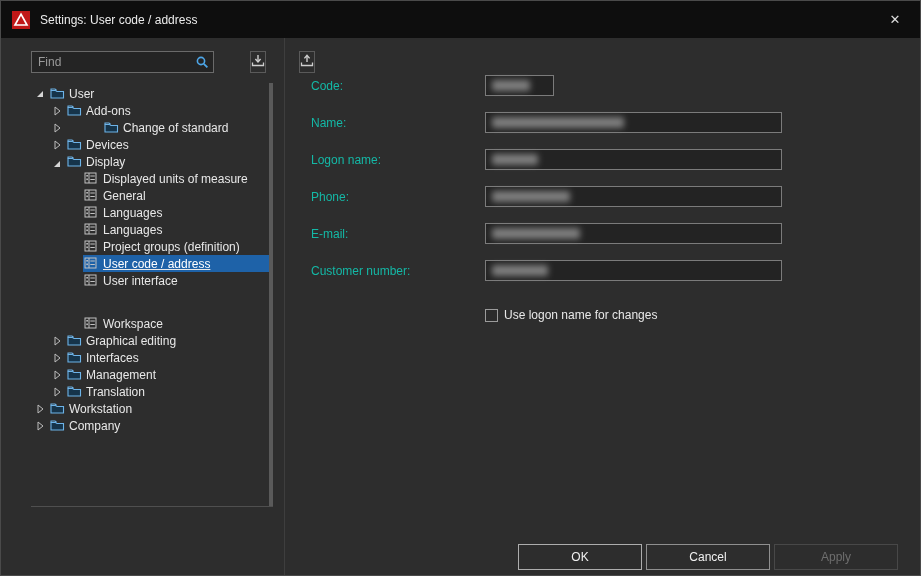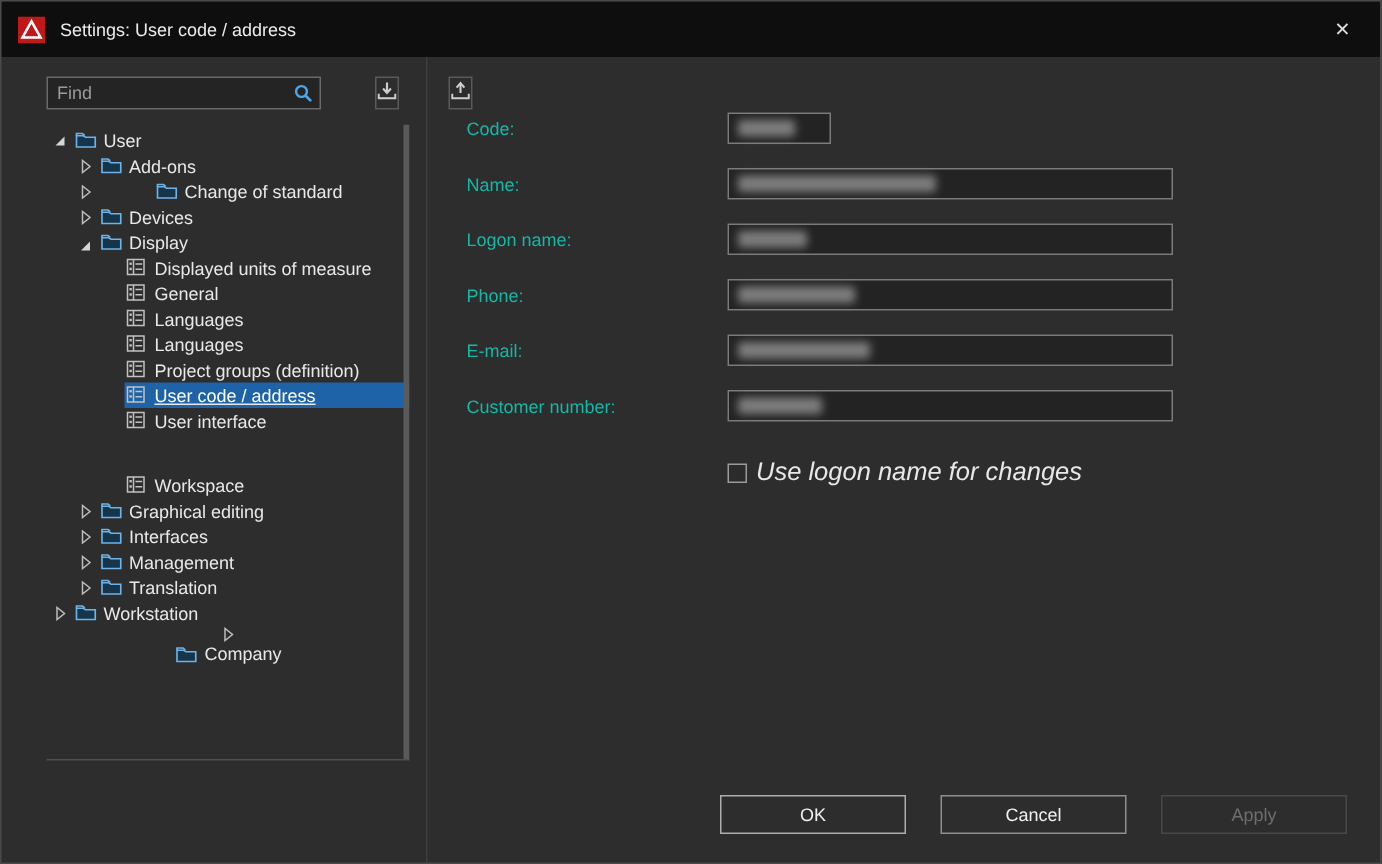--- a/index.html
+++ b/index.html
@@ -84,25 +84,25 @@
     filter:blur(3px); opacity:.85;
   }
 
   .check-row{
     display:flex; align-items:center; margin:26px 0 0 174px; height:16px;
   }
   .checkbox{
     width:13px; height:13px; border:1px solid #9b9b9b; background:#2b2b2b;
     flex:0 0 auto;
   }
-  .check-label{ margin-left:6px; font-size:17px; color:#e8e8e8;font-style:italic; }
+  .check-label{ margin-left:6px; font-size:12px; color:#e8e8e8; }
 
   
   .footer{
-    position:absolute; right:22px; bottom:20px; display:flex; gap:23px;margin-top:36px;
+    position:absolute; right:22px; bottom:6px; display:flex; gap:4px;margin-top:36px;
   }
   .btn{
     width:124px; height:26px; background:#2d2d2d; font-size:12px;
     color:#f0f0f0; border:1px solid #8f8f8f;
     font-family:"Liberation Sans", sans-serif;
   }
   .btn.ok{ border-color:#adadad; }
   .btn.disabled{ color:#6e6e6e; border-color:#484848; }
 </style>
 </head>
@@ -400,21 +400,21 @@
               </svg>
             </span>
             <span class="tree-inner">
               <span class="tree-icon"><svg width="15" height="13" viewBox="0 0 15 13">
                   <path d="M1 3.5 V11 H13.5 V4.5 H7 L5.5 3.5 Z" fill="#16344a" stroke="#6db3e8" stroke-width="1.1"></path>
                   <path d="M1 3.5 V2 H5 L6.5 3.2" fill="none" stroke="#6db3e8" stroke-width="1.1"></path>
                 </svg></span>
               <span class="tree-label">Workstation</span>
             </span>
           </div>
-          <div class="tree-row" style="padding-left: 4px; flex-direction: column;">
+          <div class="tree-row" style="padding-left: 4px;">
             <span class="tw-arrow">
               <svg width="10" height="10" viewBox="0 0 10 10">
                 <polygon points="3,1 3,9 8,5" fill="none" stroke="#bdbdbd" stroke-width="1"></polygon>
               </svg>
             </span>
             <span class="tree-inner">
               <span class="tree-icon"><svg width="15" height="13" viewBox="0 0 15 13">
                   <path d="M1 3.5 V11 H13.5 V4.5 H7 L5.5 3.5 Z" fill="#16344a" stroke="#6db3e8" stroke-width="1.1"></path>
                   <path d="M1 3.5 V2 H5 L6.5 3.2" fill="none" stroke="#6db3e8" stroke-width="1.1"></path>
                 </svg></span>

